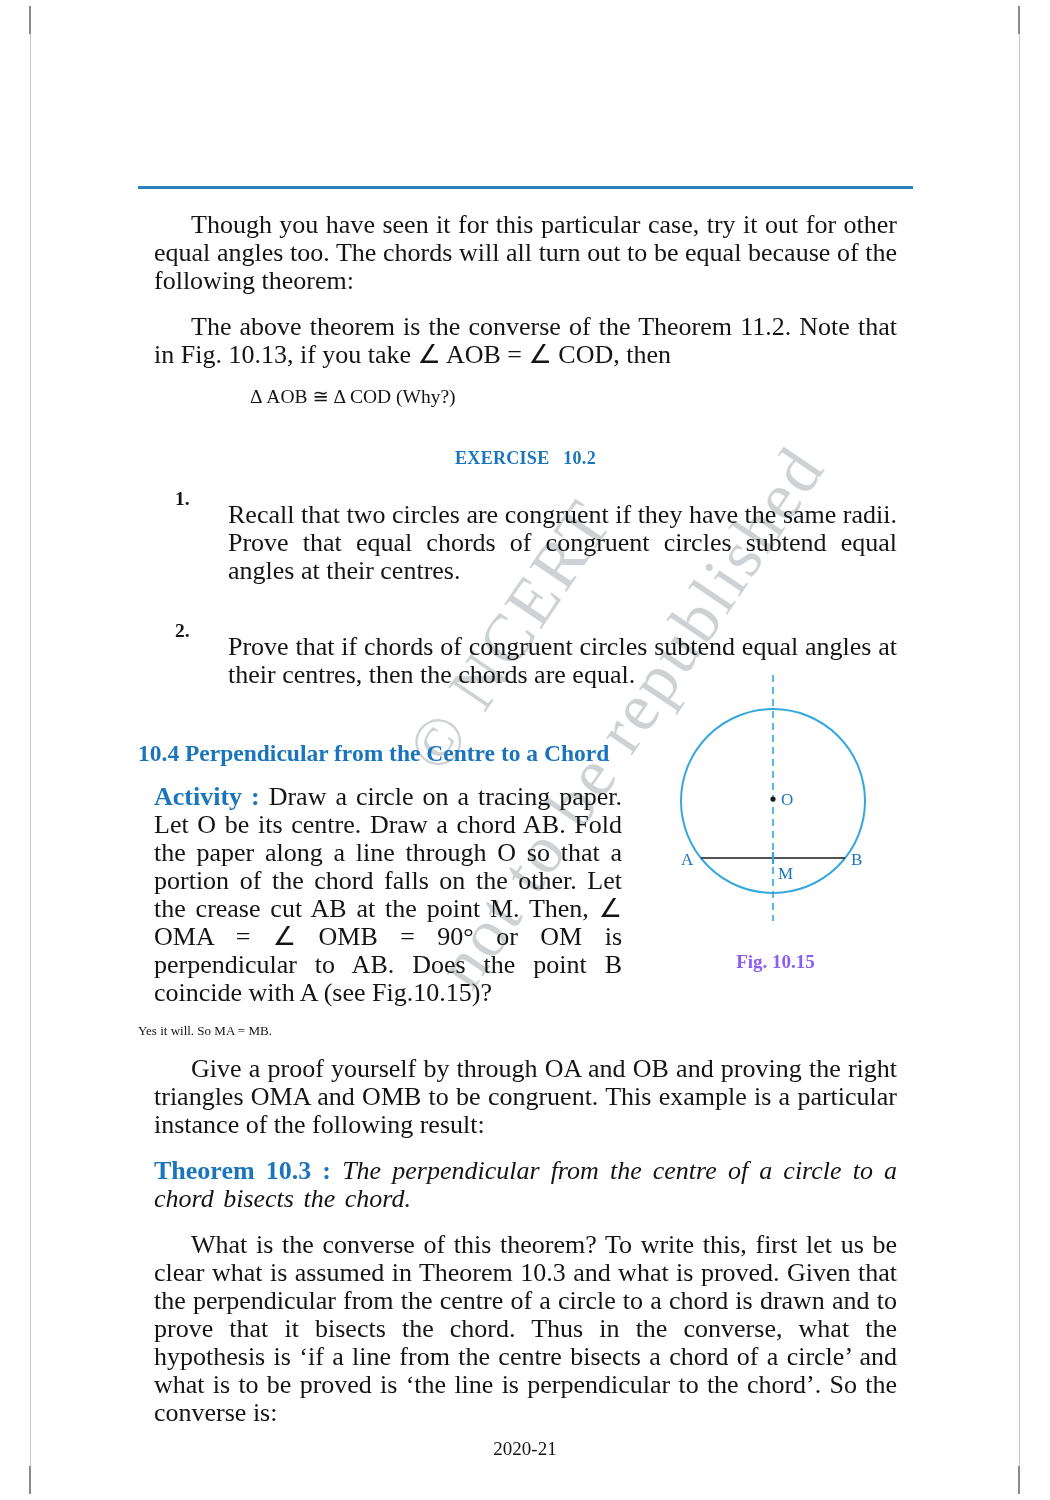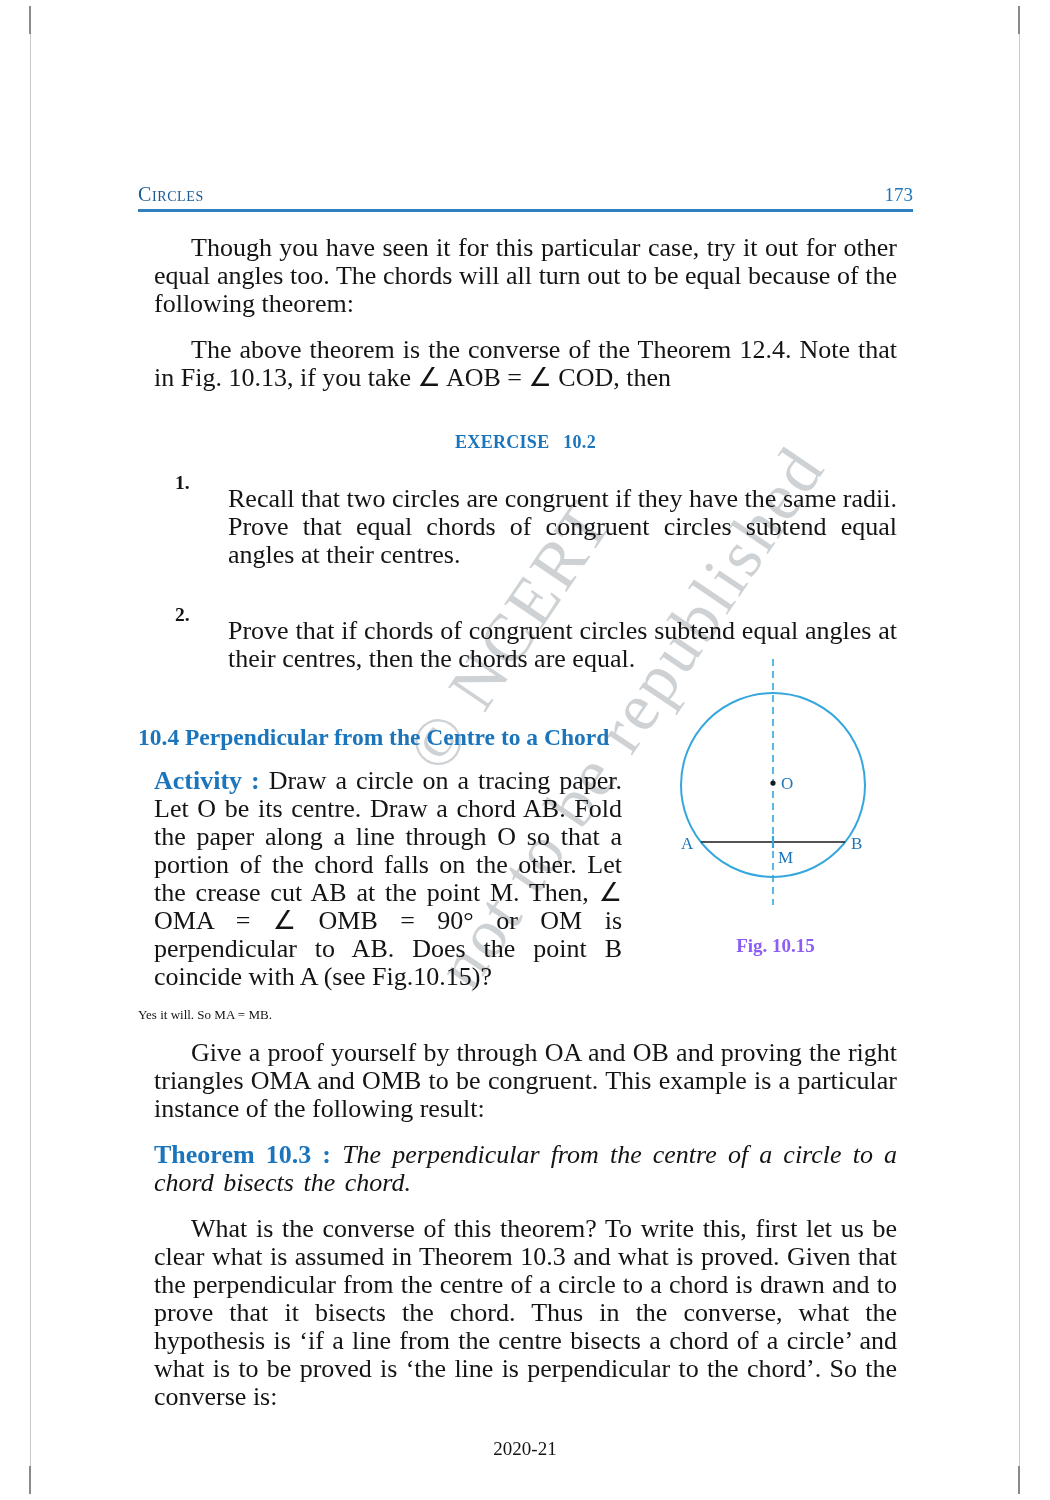--- a/index.html
+++ b/index.html
@@ -87,31 +87,28 @@
 <div class="corner-tick ct-bl"></div>
 <div class="corner-tick ct-br"></div>
 
 <div class="watermark">
   <div>© NCERT</div>
   <div>not to be republished</div>
 </div>
 
 <div class="content">
 
-  <div class="header">
-    <span class="running-head">Circles</span>
-    <span class="page-num">173</span>
-  </div>
   <div class="head-rule"></div>
 
   <p class="p ind mt22">Though you have seen it for this particular case, try it out for other equal angles too. The chords will all turn out to be equal because of the following theorem:</p>
 
 
-  <p class="p ind mt18">The above theorem is the converse of the Theorem 12.4. Note that in Fig. 10.13, if you take ∠ AOB = ∠ COD, then</p>
+  <p class="p ind mt18">The above theorem is the converse of the Theorem 11.2. Note that in Fig. 10.13, if you take ∠ AOB = ∠ COD, then</p>
 
+  <div class="eq">Δ AOB ≅ Δ COD (Why?)</div>
 
 
   <div class="ex-title">EXERCISE 10.2</div>
 
   <div class="ex-item">
     <div class="ex-num">1.</div>
     <p class="p ex-text">Recall that two circles are congruent if they have the same radii. Prove that equal chords of congruent circles subtend equal angles at their centres.</p>
   </div>
   <div class="ex-item">
     <div class="ex-num">2.</div>

